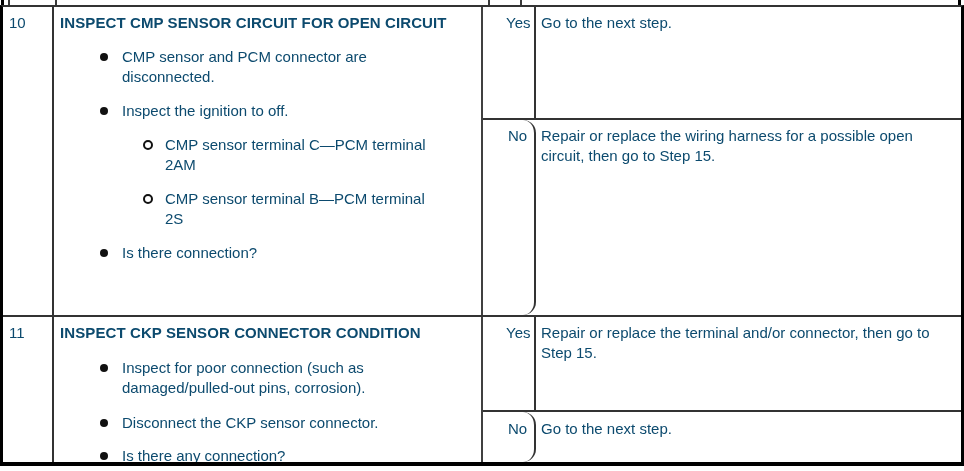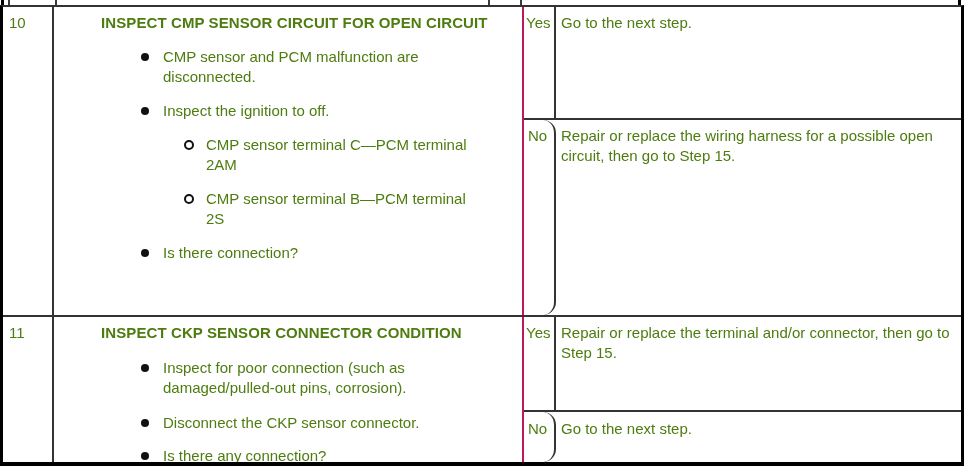--- a/index.html
+++ b/index.html
@@ -1,38 +1,38 @@
 <!DOCTYPE html>
 <html><head>
 <meta charset="utf-8">
 <style>
   html,body { margin:0; padding:0; background:#fff; }
   .page {
     position:relative; width:964px; height:471px; background:#ffffff;
     font-family:"Liberation Sans","DejaVu Sans",sans-serif;
-    font-size:15px; line-height:20px; color:#4d7c0f; overflow:hidden;
+    font-size:15px; line-height:20px; color:#0c4a6e; overflow:hidden;
   }
   
   .sliver { position:absolute; top:0; left:0; width:964px; height:5px; background:#fff; }
   .vfrag { position:absolute; top:0; height:5px; background:#3a3a3a; }
   
   .tbl {
     position:absolute; top:5px; left:0; width:964px; height:461px; box-sizing:border-box;
     border-top:2px solid #333; border-bottom:4px solid #000;
     border-left:3px solid #000; border-right:3px solid #000;
     display:flex; flex-direction:column; background:#fff;
   }
   .row { display:flex; box-sizing:border-box; overflow:hidden; }
   .row-10 { height:310px; border-bottom:2px solid #333; }
   .row-11 { flex:1; }
   .cell { box-sizing:border-box; }
   .step-cell { width:51px; border-right:2px solid #333; padding:6px 0 0 6px; }
-  .desc-cell { width:429px; border-right:2px solid #be185d; padding:6px 0 0 6px; overflow:hidden;margin-left:41px; }
+  .desc-cell { width:429px; border-right:2px solid #404040; padding:6px 0 0 6px; overflow:hidden; }
   .right-sect { flex:1; display:flex; flex-direction:column; }
-  .subrow { display:flex; box-sizing:border-box; overflow:hidden; }
+  .subrow { display:flex; box-sizing:border-box; overflow:hidden;padding-left:21px; }
   .subrow-yes-10 { height:113px; border-bottom:2px solid #333; }
   .subrow-yes-11 { height:95px; border-bottom:2px solid #333; }
   .subrow-no { flex:1; }
   .yn-cell { width:32px; border-right:2px solid #333; box-sizing:border-box; padding:6px 0 0 2px; }
   .yn-cell.no { padding-left:4px;border-radius:13px; }
   .action-cell { flex:1; padding:6px 8px 0 5px; }
   .title { font-weight:bold; letter-spacing:0.1px; }
   .bullet { display:flex; margin-top:14px; }
   .bullet .gutter { flex:0 0 auto; }
   .dot {
@@ -65,21 +65,21 @@
     <div class="row row-10">
       <div class="cell step-cell">
         <span>10</span>
       </div>
       <div class="cell desc-cell">
         <div class="title">INSPECT CMP SENSOR CIRCUIT FOR OPEN CIRCUIT</div>
         <div class="bullet">
           <span class="gutter">
               <span class="dot"></span>
             </span>
-          <span class="btext pre">CMP sensor and PCM malfunction are
+          <span class="btext pre">CMP sensor and PCM connector are
 disconnected.</span>
         </div>
         <div class="bullet">
           <span class="gutter">
               <span class="dot"></span>
             </span>
           <span class="btext pre">Inspect the ignition to off.</span>
         </div>
         <div class="bullet">
           <span class="gutter">

